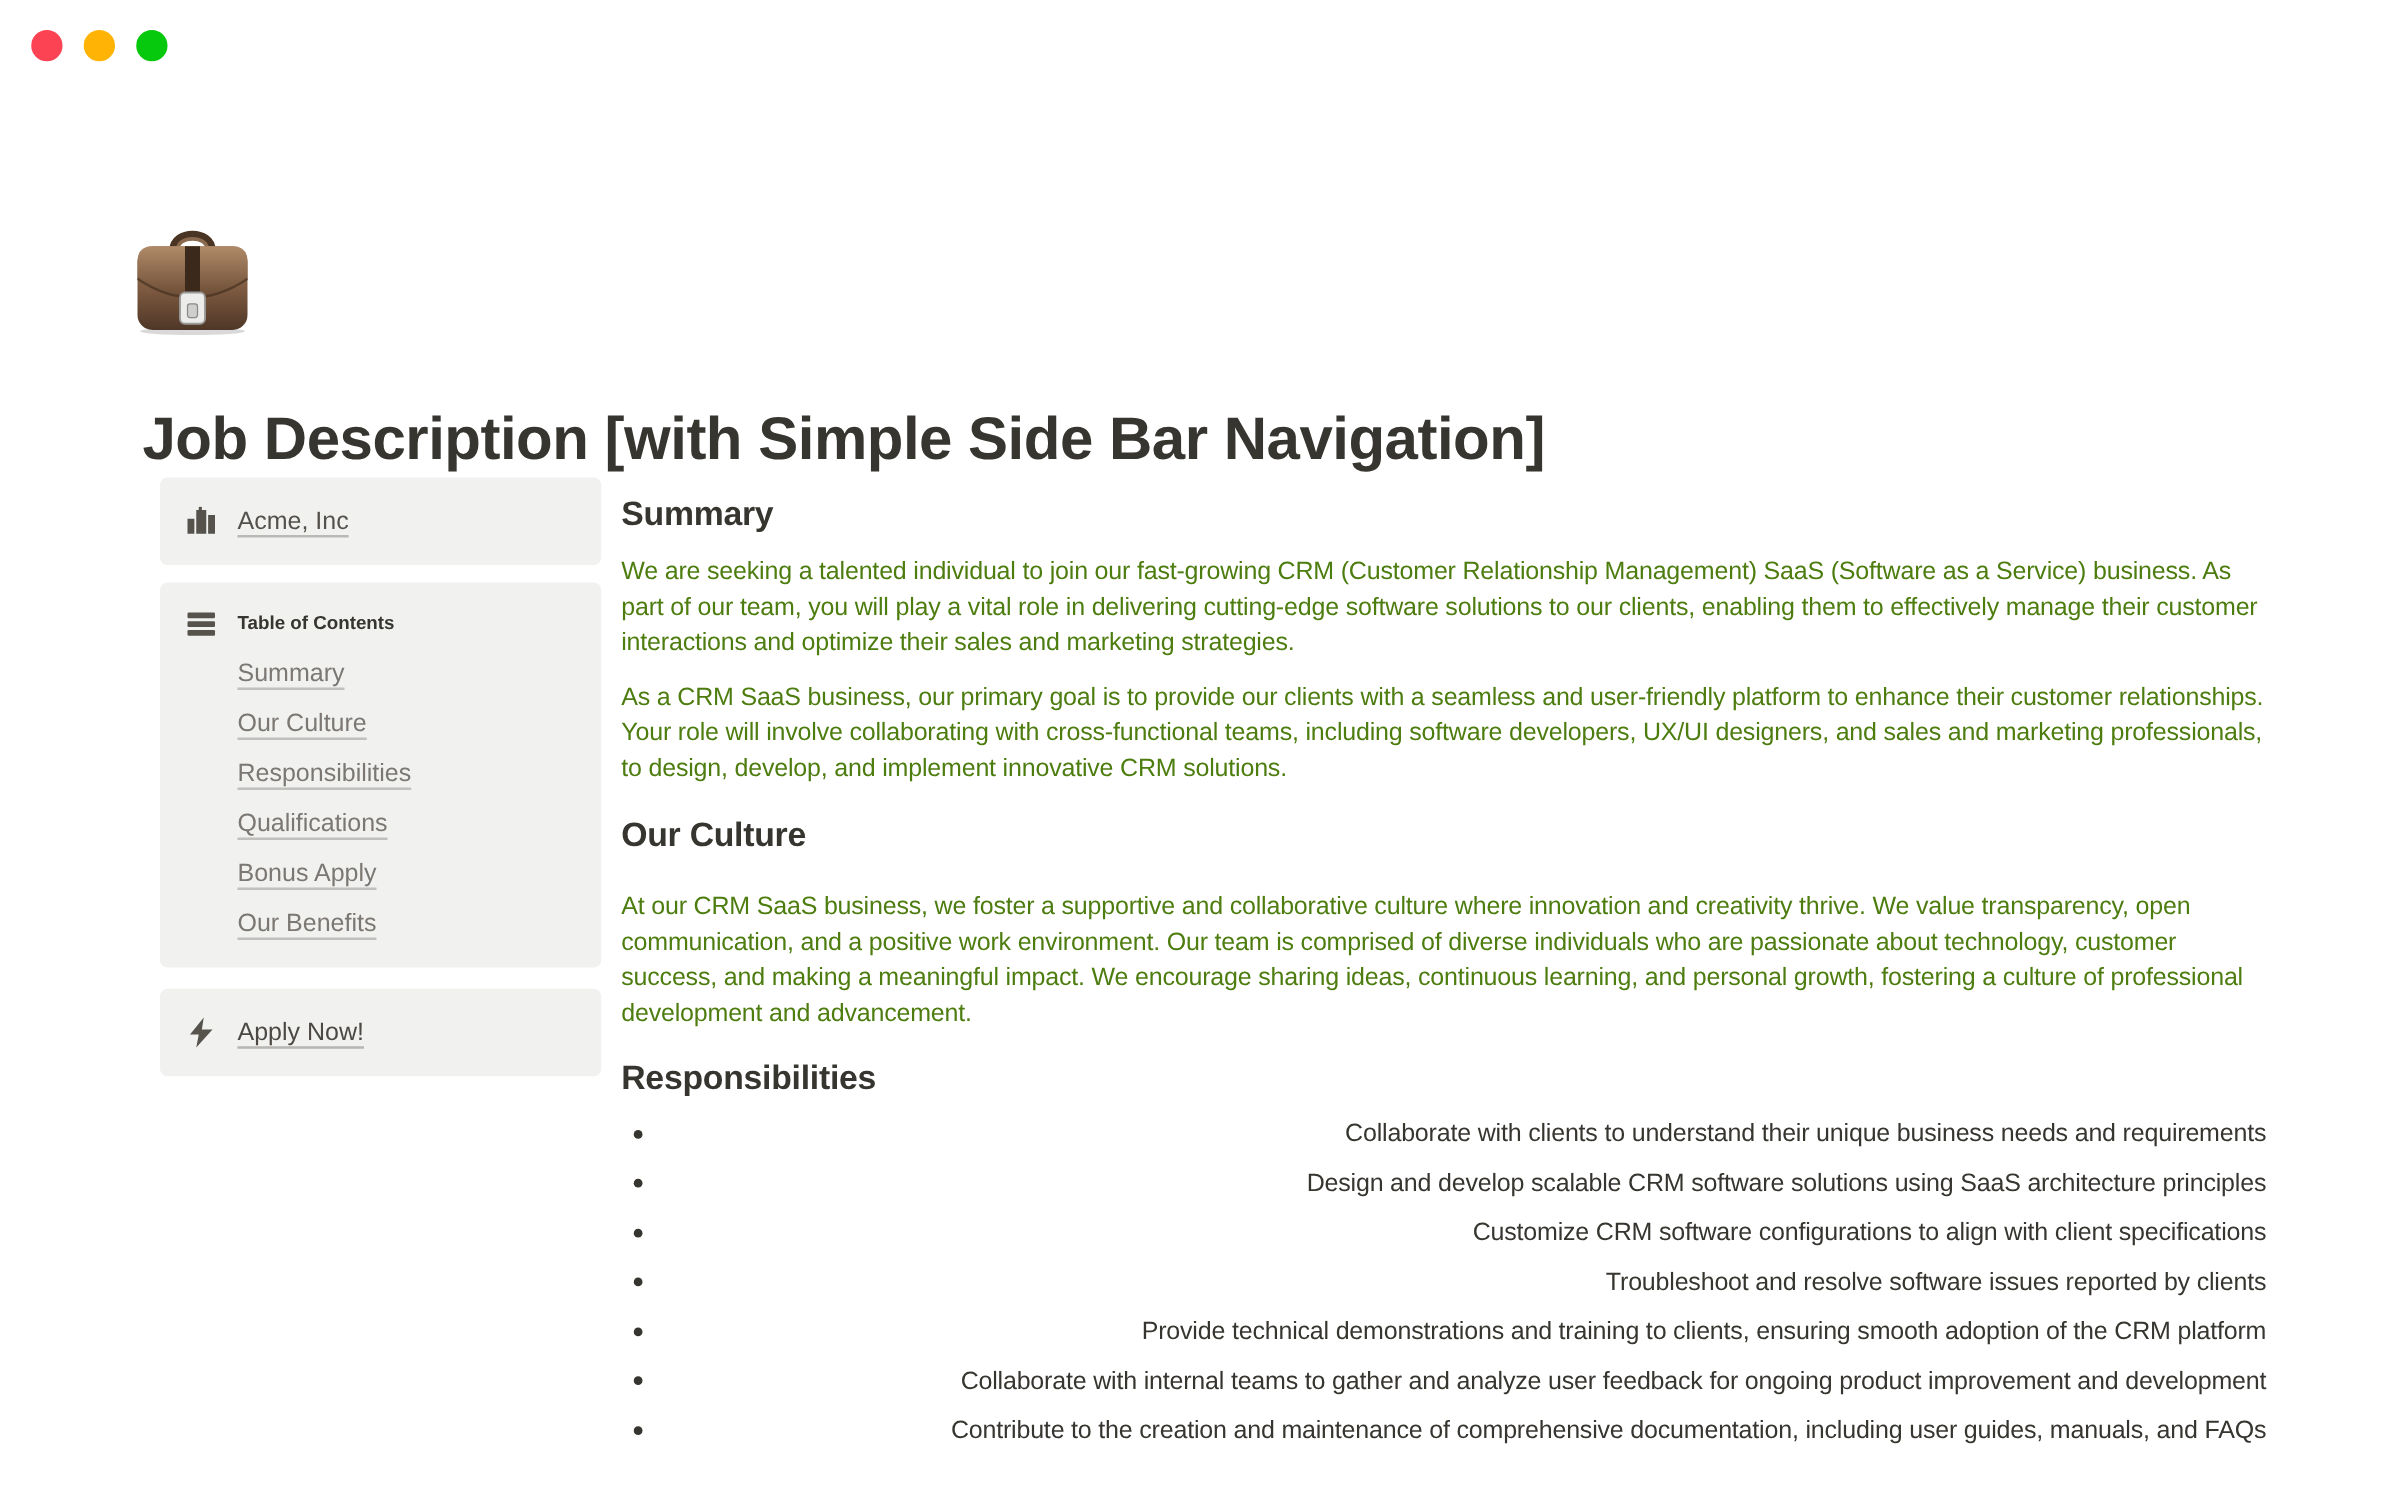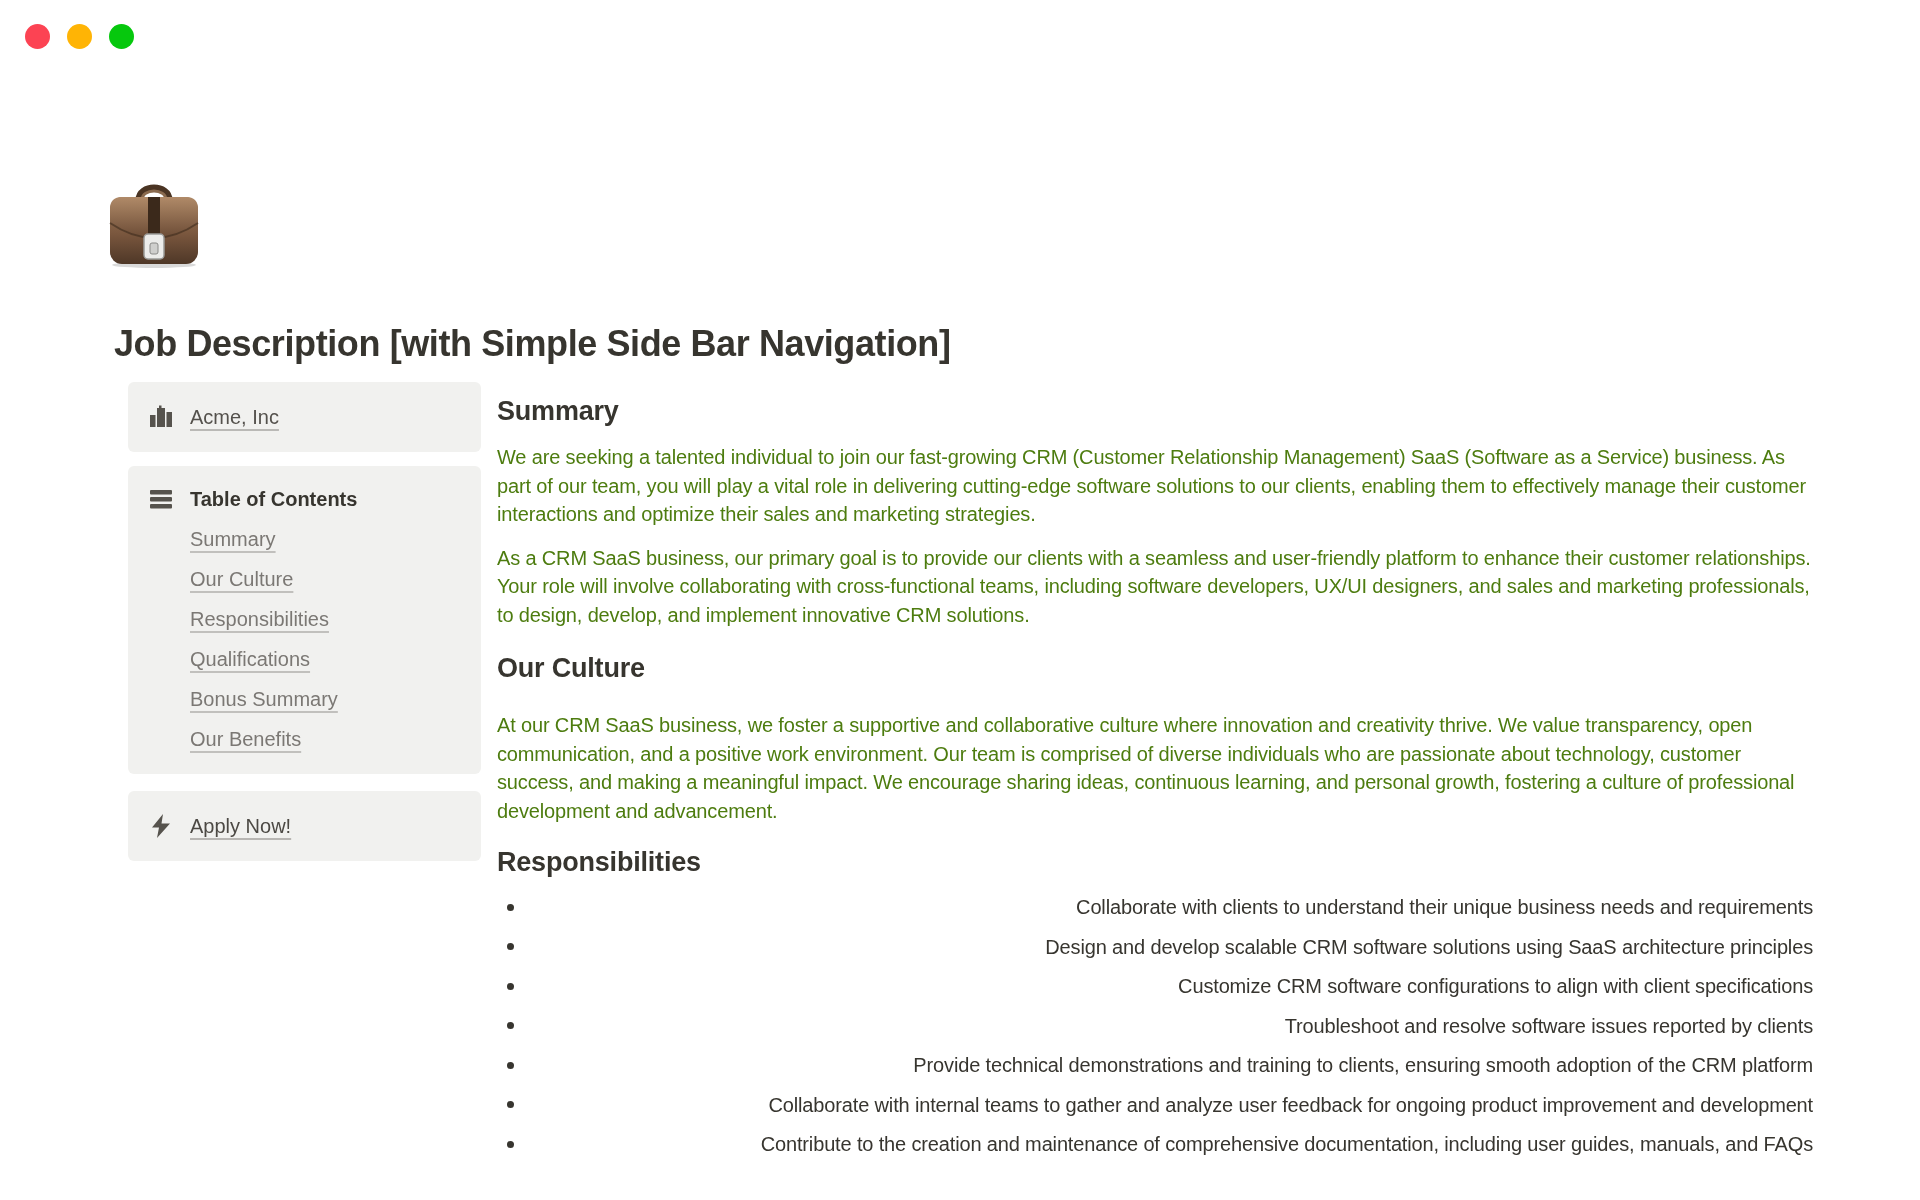--- a/index.html
+++ b/index.html
@@ -14,31 +14,31 @@
   .traffic { position: absolute; top: 24px; left: 25px; display: flex; gap: 17px; }
   .dot { width: 25px; height: 25px; border-radius: 50%; }
   .dot-red    { background: #fc4353; }
   .dot-yellow { background: #ffb405; }
   .dot-green  { background: #06c80d; }
 
   
   .page-icon { position: absolute; left: 106px; top: 168px; width: 96px; height: 106px; cursor: pointer; }
   .page-title {
     position: absolute; left: 114px; top: 298px; width: 1700px;
-    font-size: 36px; line-height: 44px; font-weight: 700; letter-spacing: -0.4px; color: #37352f;
+    font-size: 48px; line-height: 44px; font-weight: 700; letter-spacing: -0.4px; color: #37352f;
   }
 
   
   .sidebar { position: absolute; left: 128px; top: 382px; width: 353px; border-radius: 14px; }
   .side-block { background: #f1f1ef; border-radius: 6px; width: 100%; }
   .row-block { height: 70px; display: flex; align-items: center; padding: 0 20px; gap: 16px; }
   .block-company { margin-bottom: 14px; }
   .block-toc { padding: 19px 20px 21px 20px; margin-bottom: 17px; }
   .toc-head { display: flex; align-items: center; gap: 16px; }
-  .toc-title { font-size: 20px; line-height: 28px; font-weight: 700; color: #37352f; }
+  .toc-title { font-size: 15px; line-height: 28px; font-weight: 700; color: #37352f; }
   .toc-links { margin-left: 42px; display: flex; flex-direction: column; }
   .side-icon { width: 26px; height: 26px; flex: none; display: block; }
   .link {
     cursor: pointer;
     text-decoration: underline;
     text-underline-offset: 5px;
     text-decoration-thickness: 1.5px;
   }
   .company-link {
     font-size: 20px; line-height: 28px; color: #54514c;
@@ -135,21 +135,21 @@
           <rect x="2" y="18" width="22" height="4.5" rx="1"></rect>
         </g>
       </svg>
       <span class="toc-title">Table of Contents</span>
     </div>
     <nav class="toc-links">
       <a class="link toc-link">Summary</a>
       <a class="link toc-link">Our Culture</a>
       <a class="link toc-link">Responsibilities</a>
       <a class="link toc-link">Qualifications</a>
-      <a class="link toc-link">Bonus Summary</a>
+      <a class="link toc-link">Bonus Apply</a>
       <a class="link toc-link">Our Benefits</a>
     </nav>
   </div>
 
   <div class="side-block row-block">
     <svg class="side-icon" viewBox="0 0 26 26" aria-hidden="true">
       <polygon points="15,1 4,14.5 11,14.5 9,25 22,10.5 13.5,10.5" fill="#56534d"></polygon>
     </svg>
     <a class="link apply-link">Apply Now!</a>
   </div>

